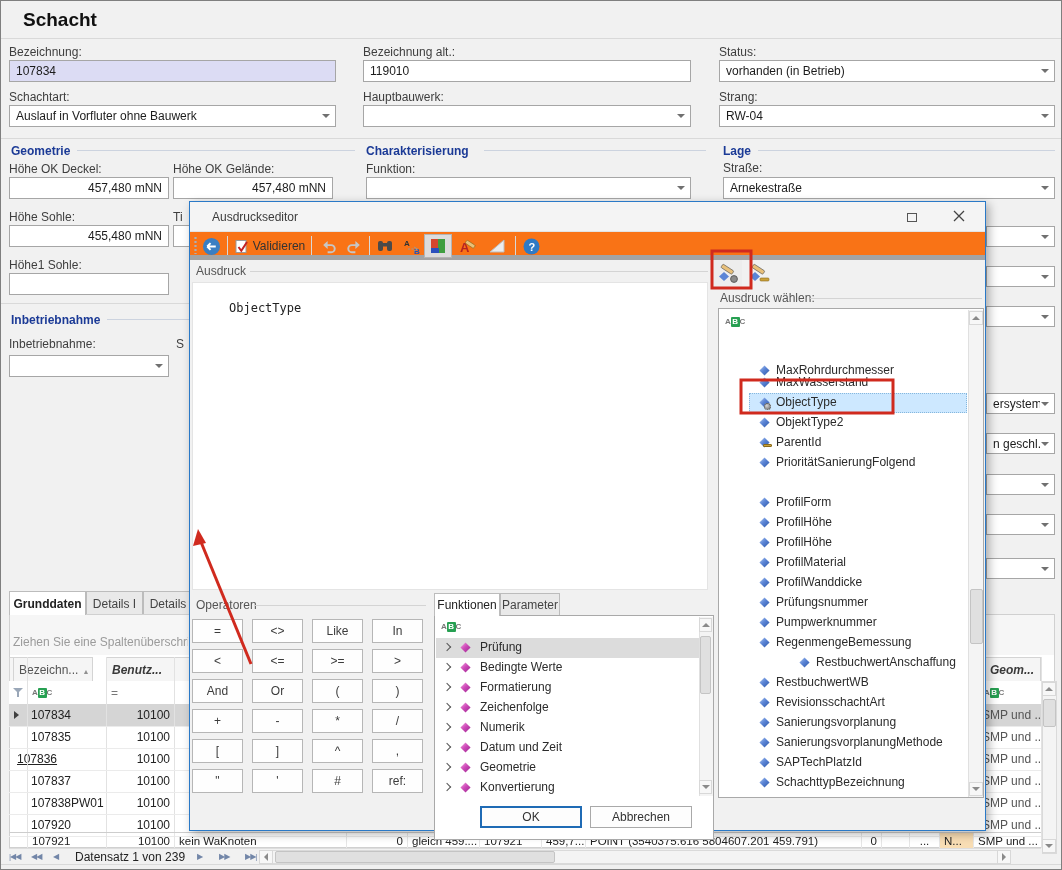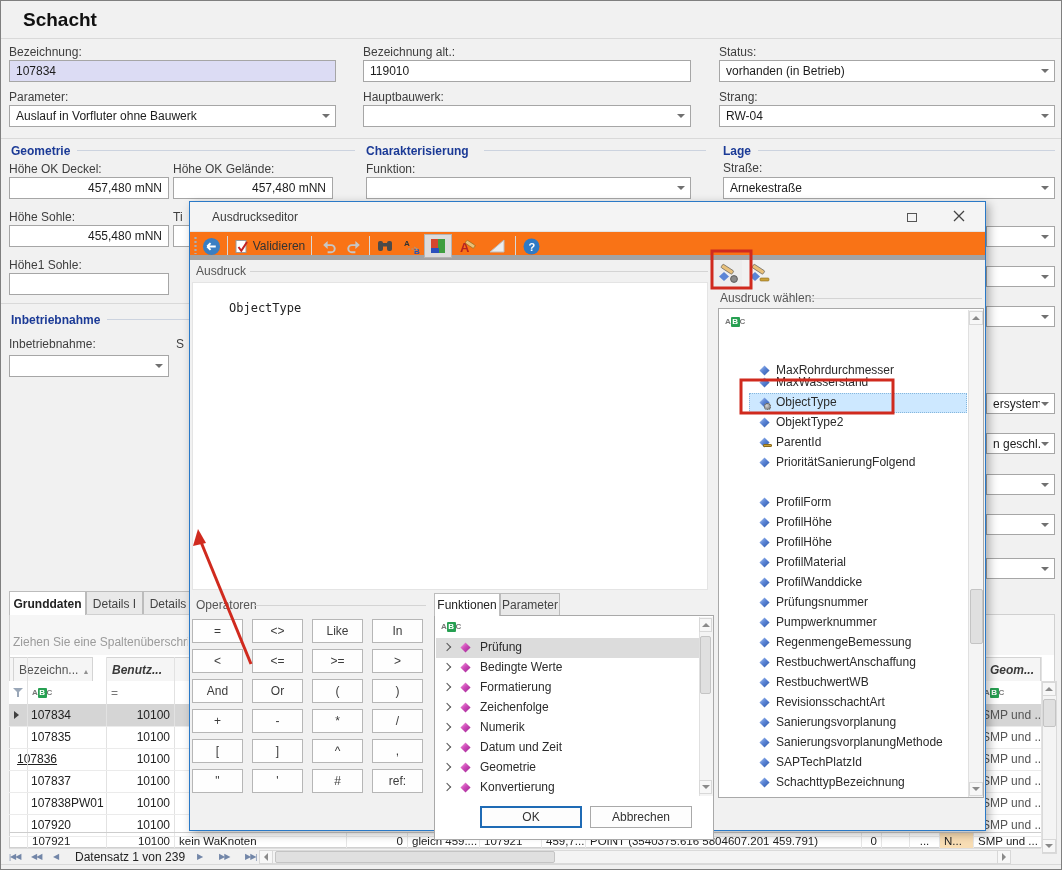--- a/index.html
+++ b/index.html
@@ -90,21 +90,21 @@
   <div class="lbl" style="left:362px;top:44px">Bezeichnung alt.:</div>
   <div class="input" style="left:362px;top:59px;width:328px">
       <span>119010</span>
     </div>
   <div class="lbl" style="left:718px;top:44px">Status:</div>
   <div class="combo" style="left:718px;top:59px;width:336px">
       <span>vorhanden (in Betrieb)</span>
       <span class="carrow"></span>
     </div>
 
-  <div class="lbl" style="left:8px;top:89px">Parameter:</div>
+  <div class="lbl" style="left:8px;top:89px">Schachtart:</div>
   <div class="combo" style="left:8px;top:104px;width:327px">
       <span>Auslauf in Vorfluter ohne Bauwerk</span>
       <span class="carrow"></span>
     </div>
   <div class="lbl" style="left:362px;top:89px">Hauptbauwerk:</div>
   <div class="combo" style="left:362px;top:104px;width:328px">
       <span></span>
       <span class="carrow"></span>
     </div>
   <div class="lbl" style="left:718px;top:89px">Strang:</div>
@@ -542,21 +542,21 @@
             <span class="dmd" style="left: 0px; top: 0px;"></span>
           </span>
           <span class="ftxt">Pumpwerknummer</span>
         </div>
         <div class="fitem" style="top: 324px;">
           <span style="position: absolute; left: 40px; top: 4px; width: 12px; height: 12px; z-index: 2;">
             <span class="dmd" style="left: 0px; top: 0px;"></span>
           </span>
           <span class="ftxt">RegenmengeBemessung</span>
         </div>
-        <div class="fitem" style="top: 344px;">
+        <div class="fitem" style="top: 344px; margin-left: 40px;">
           <span style="position: absolute; left: 40px; top: 4px; width: 12px; height: 12px; z-index: 2;">
             <span class="dmd" style="left: 0px; top: 0px;"></span>
           </span>
           <span class="ftxt">RestbuchwertAnschaffung</span>
         </div>
         <div class="fitem" style="top: 364px;">
           <span style="position: absolute; left: 40px; top: 4px; width: 12px; height: 12px; z-index: 2;">
             <span class="dmd" style="left: 0px; top: 0px;"></span>
           </span>
           <span class="ftxt">RestbuchwertWB</span>

